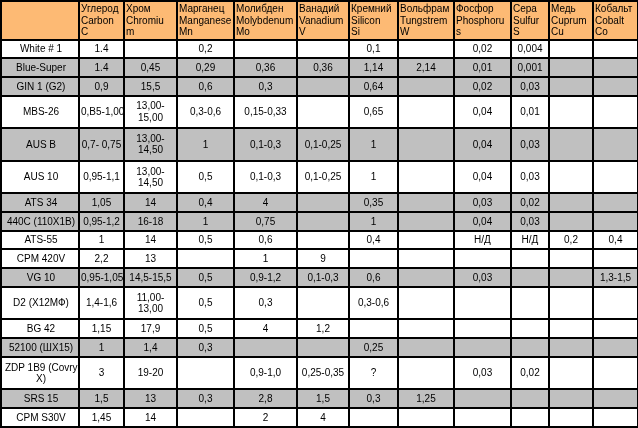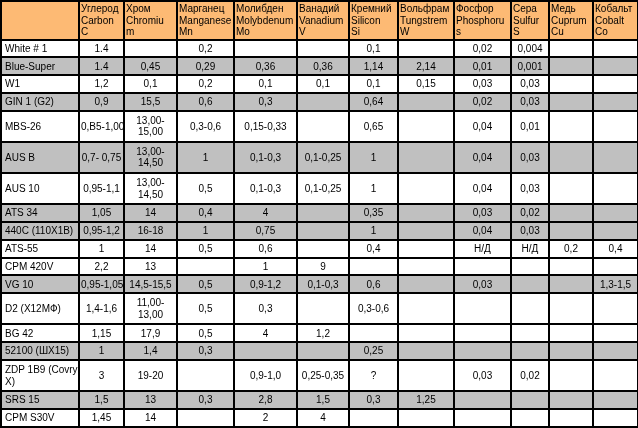--- a/index.html
+++ b/index.html
@@ -29,21 +29,21 @@
     font-weight: normal;
   }
   #steel-table th {
     text-align: left;
     background: #fdba74;
   }
   #steel-table td.value {
     text-align: center;
   }
   #steel-table td.label {
-    text-align: left;
+    text-align: center;
     padding-left: 3px;
   }
   #steel-table tr.alt td {
     background: #c0c0c0;
   }
 </style>
 </head>
 <body>
 
 <table id="steel-table">
@@ -121,34 +121,20 @@
         <td class="value">0,29</td>
         <td class="value">0,36</td>
         <td class="value">0,36</td>
         <td class="value">1,14</td>
         <td class="value">2,14</td>
         <td class="value">0,01</td>
         <td class="value">0,001</td>
         <td class="value"></td>
         <td class="value"></td>
       </tr>
-      <tr>
-        <td class="label">W1</td>
-        <td class="value">1,2</td>
-        <td class="value">0,1</td>
-        <td class="value">0,2</td>
-        <td class="value">0,1</td>
-        <td class="value">0,1</td>
-        <td class="value">0,1</td>
-        <td class="value">0,15</td>
-        <td class="value">0,03</td>
-        <td class="value">0,03</td>
-        <td class="value"></td>
-        <td class="value"></td>
-      </tr>
       <tr class="alt">
         <td class="label">GIN 1 (G2)</td>
         <td class="value">0,9</td>
         <td class="value">15,5</td>
         <td class="value">0,6</td>
         <td class="value">0,3</td>
         <td class="value"></td>
         <td class="value">0,64</td>
         <td class="value"></td>
         <td class="value">0,02</td>

